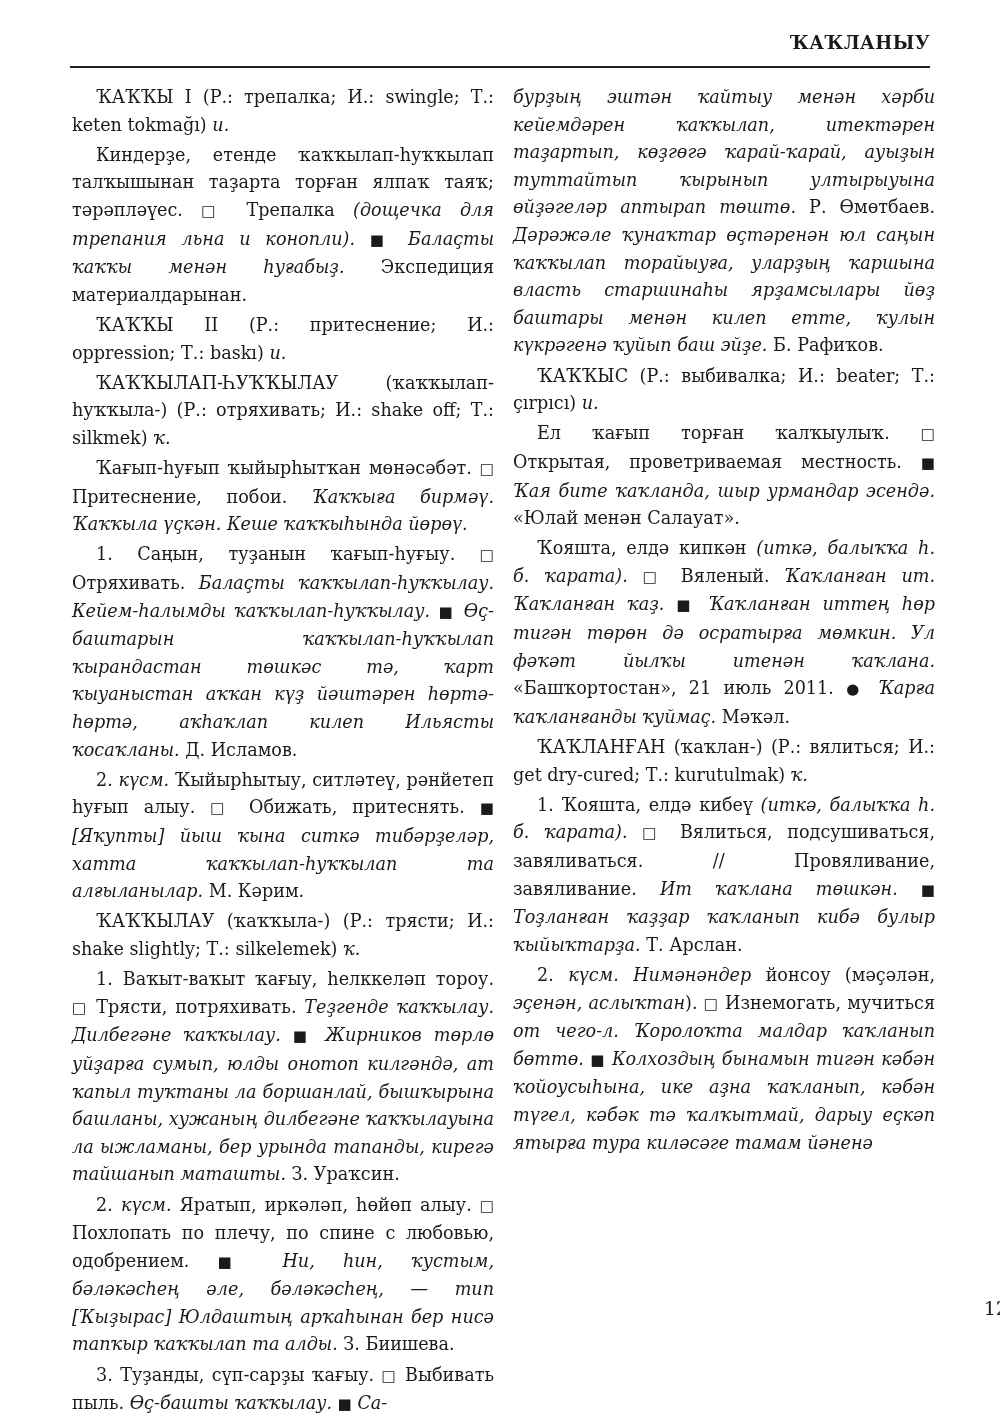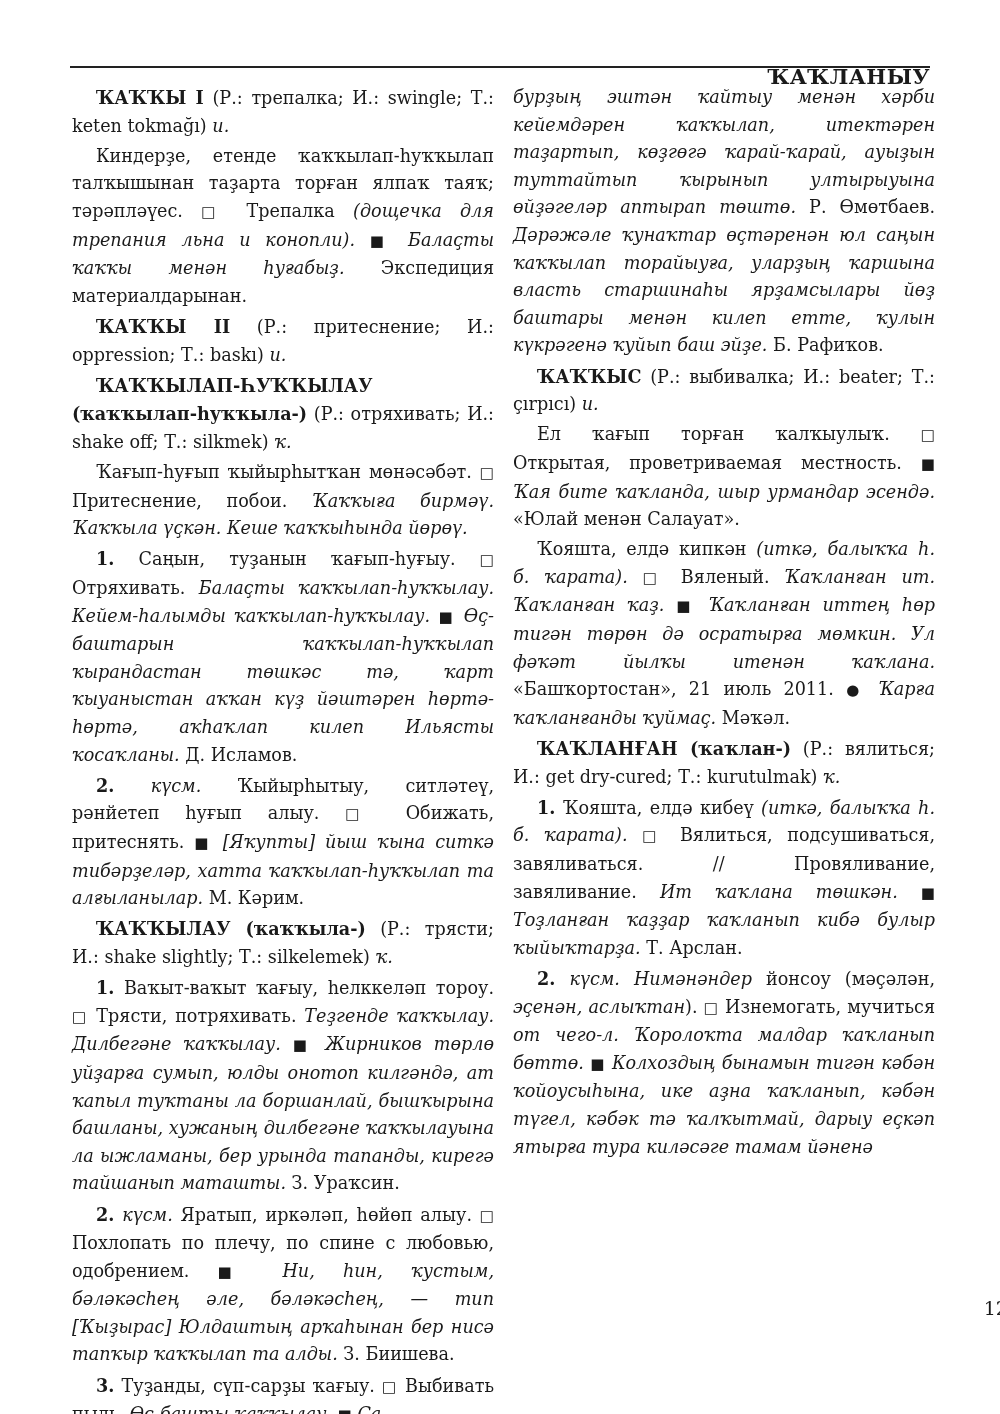--- a/index.html
+++ b/index.html
@@ -1,28 +1,28 @@
 <!DOCTYPE html>
 <html><head>
 <meta charset="utf-8">
 <style>
   html, body { margin: 0; padding: 0; background: #ffffff; }
   body { width: 1000px; height: 1414px; position: relative; overflow: hidden;
          font-family: "DejaVu Serif", "Liberation Serif", serif; color: #1a1a1a; }
   .running-head { position: absolute; left: 70px; right: 70px; top: 28px; height: 38px;
          border-bottom: 2px solid #222; }
   .running-head .title { position: absolute; right: 0; top: 4px; font-weight: bold;
-         font-size: 21px; letter-spacing: 0.5px; margin-top: 32px; }
+         font-size: 18px; letter-spacing: 0.5px; }
   .col { position: absolute; top: 84px; width: 422px; font-size: 17.6px; line-height: 27.6px;
          text-align: justify; hyphens: manual; }
   .col.left { left: 72px; }
   .col.right { left: 513px; }
   .p { margin: 0 0 2.6px 0; text-indent: 0; }
   .p.indent { text-indent: 24px; }
-  .b { font-weight: bold; }
+  .b { font-weight: normal; }
   .i { font-style: italic; }
   .mk { font-style: normal; font-weight: normal; font-size: 15px; }
   .page-number { position: absolute; top: 1297px; left: 0; width: 1000px; text-align: right;
          font-size: 19px; margin-left: 20px; }
 </style>
 </head>
 <body>
 
 <div class="running-head">
   <span class="title">ҠАҠЛАНЫУ</span>

